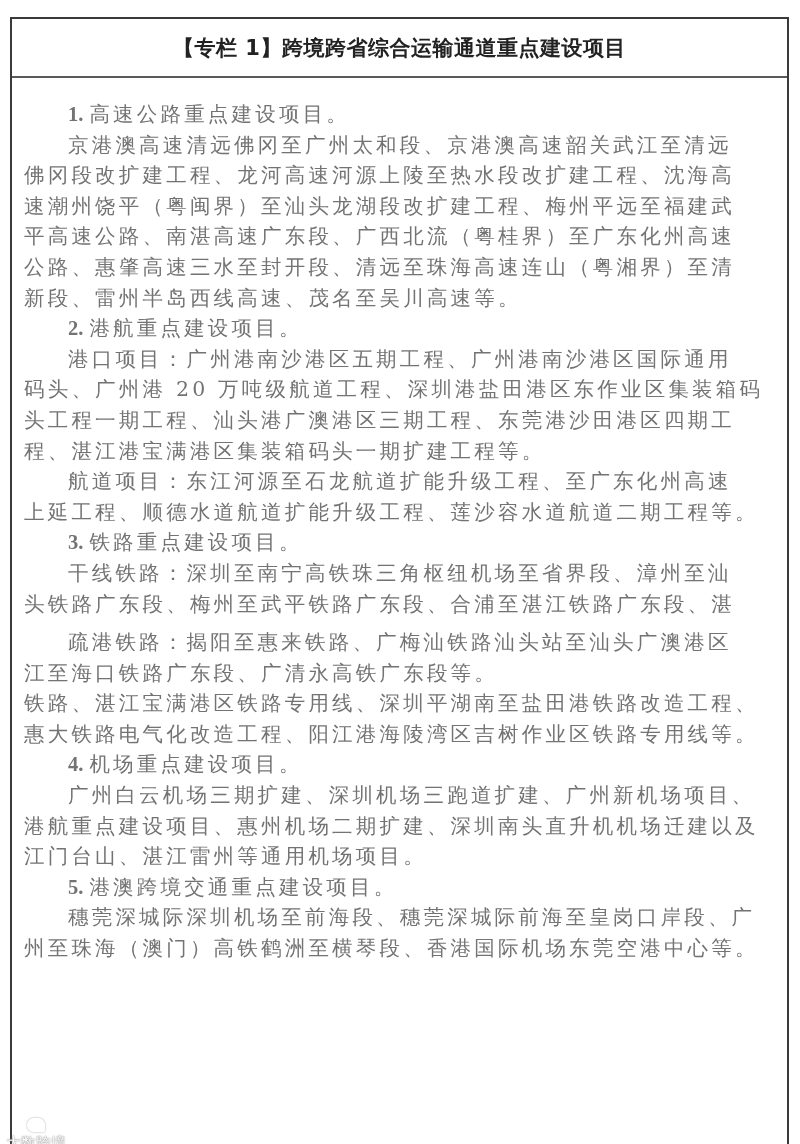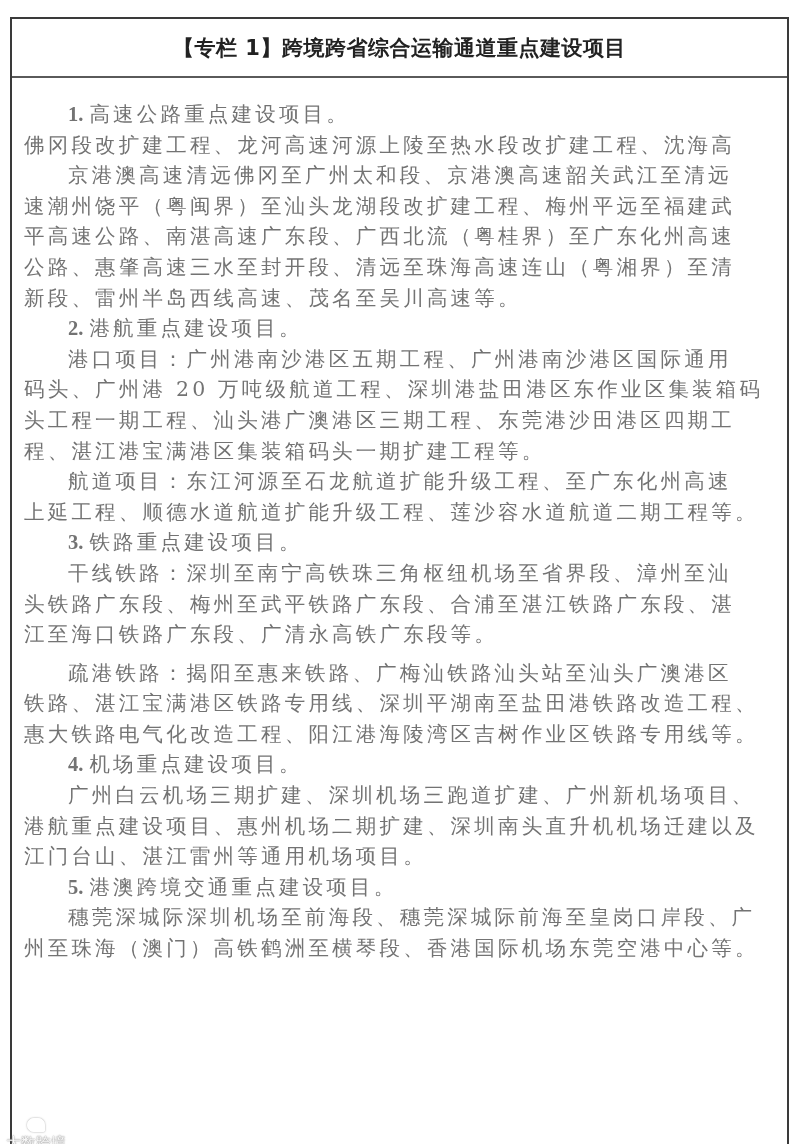--- a/index.html
+++ b/index.html
@@ -27,40 +27,40 @@
 <body>
 
 <div class="box">
   <div class="title-band">
     <div class="title">【专栏 1】跨境跨省综合运输通道重点建设项目</div>
   </div>
 
   <div class="content">
 
     <div class="line heading"><span class="num">1.</span><span>高速公路重点建设项目。</span></div>
+    <div class="line indent">京港澳高速清远佛冈至广州太和段、京港澳高速韶关武江至清远</div>
     <div class="line">佛冈段改扩建工程、龙河高速河源上陵至热水段改扩建工程、沈海高</div>
-    <div class="line indent">京港澳高速清远佛冈至广州太和段、京港澳高速韶关武江至清远</div>
     <div class="line">速潮州饶平（粤闽界）至汕头龙湖段改扩建工程、梅州平远至福建武</div>
     <div class="line">平高速公路、南湛高速广东段、广西北流（粤桂界）至广东化州高速</div>
     <div class="line">公路、惠肇高速三水至封开段、清远至珠海高速连山（粤湘界）至清</div>
     <div class="line">新段、雷州半岛西线高速、茂名至吴川高速等。</div>
 
     <div class="line heading"><span class="num">2.</span><span>港航重点建设项目。</span></div>
     <div class="line indent">港口项目：广州港南沙港区五期工程、广州港南沙港区国际通用</div>
     <div class="line">码头、广州港 20 万吨级航道工程、深圳港盐田港区东作业区集装箱码</div>
     <div class="line">头工程一期工程、汕头港广澳港区三期工程、东莞港沙田港区四期工</div>
     <div class="line">程、湛江港宝满港区集装箱码头一期扩建工程等。</div>
     <div class="line indent">航道项目：东江河源至石龙航道扩能升级工程、至广东化州高速</div>
     <div class="line">上延工程、顺德水道航道扩能升级工程、莲沙容水道航道二期工程等。</div>
 
     <div class="line heading"><span class="num">3.</span><span>铁路重点建设项目。</span></div>
     <div class="line indent">干线铁路：深圳至南宁高铁珠三角枢纽机场至省界段、漳州至汕</div>
     <div class="line">头铁路广东段、梅州至武平铁路广东段、合浦至湛江铁路广东段、湛</div>
+    <div class="line indent" style="margin-top:8px">疏港铁路：揭阳至惠来铁路、广梅汕铁路汕头站至汕头广澳港区</div>
     <div class="line">江至海口铁路广东段、广清永高铁广东段等。</div>
-    <div class="line indent" style="margin-top:8px">疏港铁路：揭阳至惠来铁路、广梅汕铁路汕头站至汕头广澳港区</div>
     <div class="line">铁路、湛江宝满港区铁路专用线、深圳平湖南至盐田港铁路改造工程、</div>
     <div class="line">惠大铁路电气化改造工程、阳江港海陵湾区吉树作业区铁路专用线等。</div>
 
     <div class="line heading"><span class="num">4.</span><span>机场重点建设项目。</span></div>
     <div class="line indent">广州白云机场三期扩建、深圳机场三跑道扩建、广州新机场项目、</div>
     <div class="line">港航重点建设项目、惠州机场二期扩建、深圳南头直升机机场迁建以及</div>
     <div class="line">江门台山、湛江雷州等通用机场项目。</div>
 
     <div class="line heading"><span class="num">5.</span><span>港澳跨境交通重点建设项目。</span></div>
     <div class="line indent">穗莞深城际深圳机场至前海段、穗莞深城际前海至皇岗口岸段、广</div>

